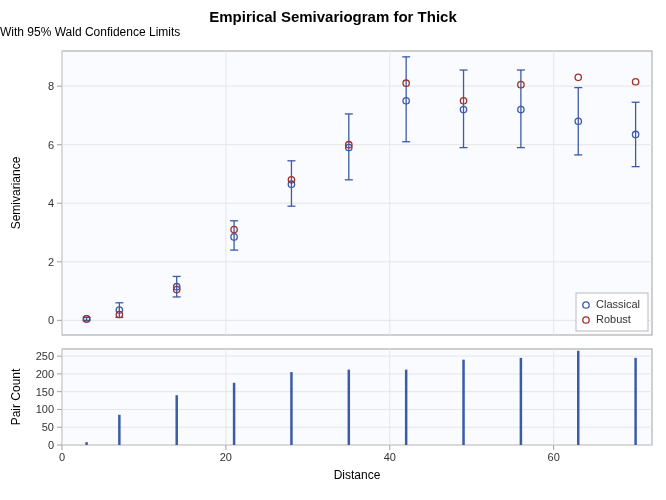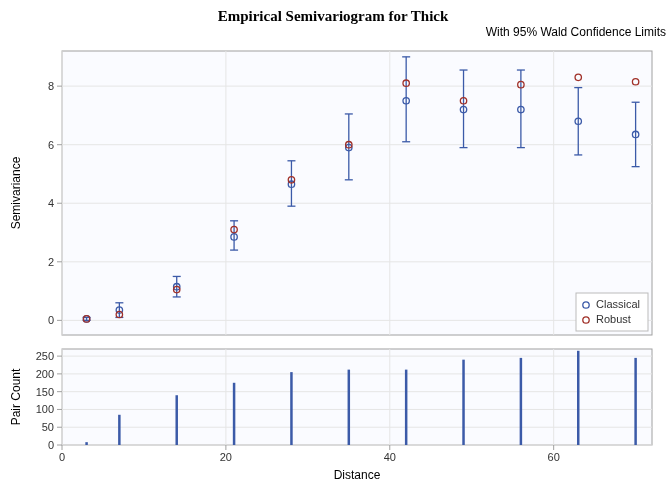--- a/index.html
+++ b/index.html
@@ -1,18 +1,18 @@
 <!DOCTYPE html>
 <html><head>
   <meta charset="utf-8">
   <style>
     * { margin: 0; padding: 0; box-sizing: border-box; }
     body { width: 666px; height: 500px; font-family: Arial, sans-serif; background: #fff; }
-    .title { text-align: center; font-size: 15px; font-weight: bold; padding-top: 8px; font-family: Liberation Serif, serif; }
-    .subtitle { text-align: right; font-size: 12px; padding-bottom: 6px; }
+    .title { text-align: center; font-size: 15px; font-weight: bold; padding-top: 8px; }
+    .subtitle { text-align: left; font-size: 12px; padding-bottom: 6px; }
     .chart-wrap { position: relative; width: 666px; }
     svg { display: block; }
     .axis { stroke: #a0a0a0; stroke-width: 1; fill: none; }
     .grid { stroke: #e5e5e5; stroke-width: 1; }
     .tick-label { font-size: 11px; fill: #333; }
     .axis-label { font-size: 12px; fill: #000; }
     .marker-c { fill: none; stroke: #3b5aa8; stroke-width: 1.3; }
     .marker-r { fill: none; stroke: #a03028; stroke-width: 1.3; }
     .ebar { stroke: #3b5aa8; stroke-width: 1.3; fill: none; }
     .pbar { stroke: #3b5aa8; stroke-width: 2.5; }

